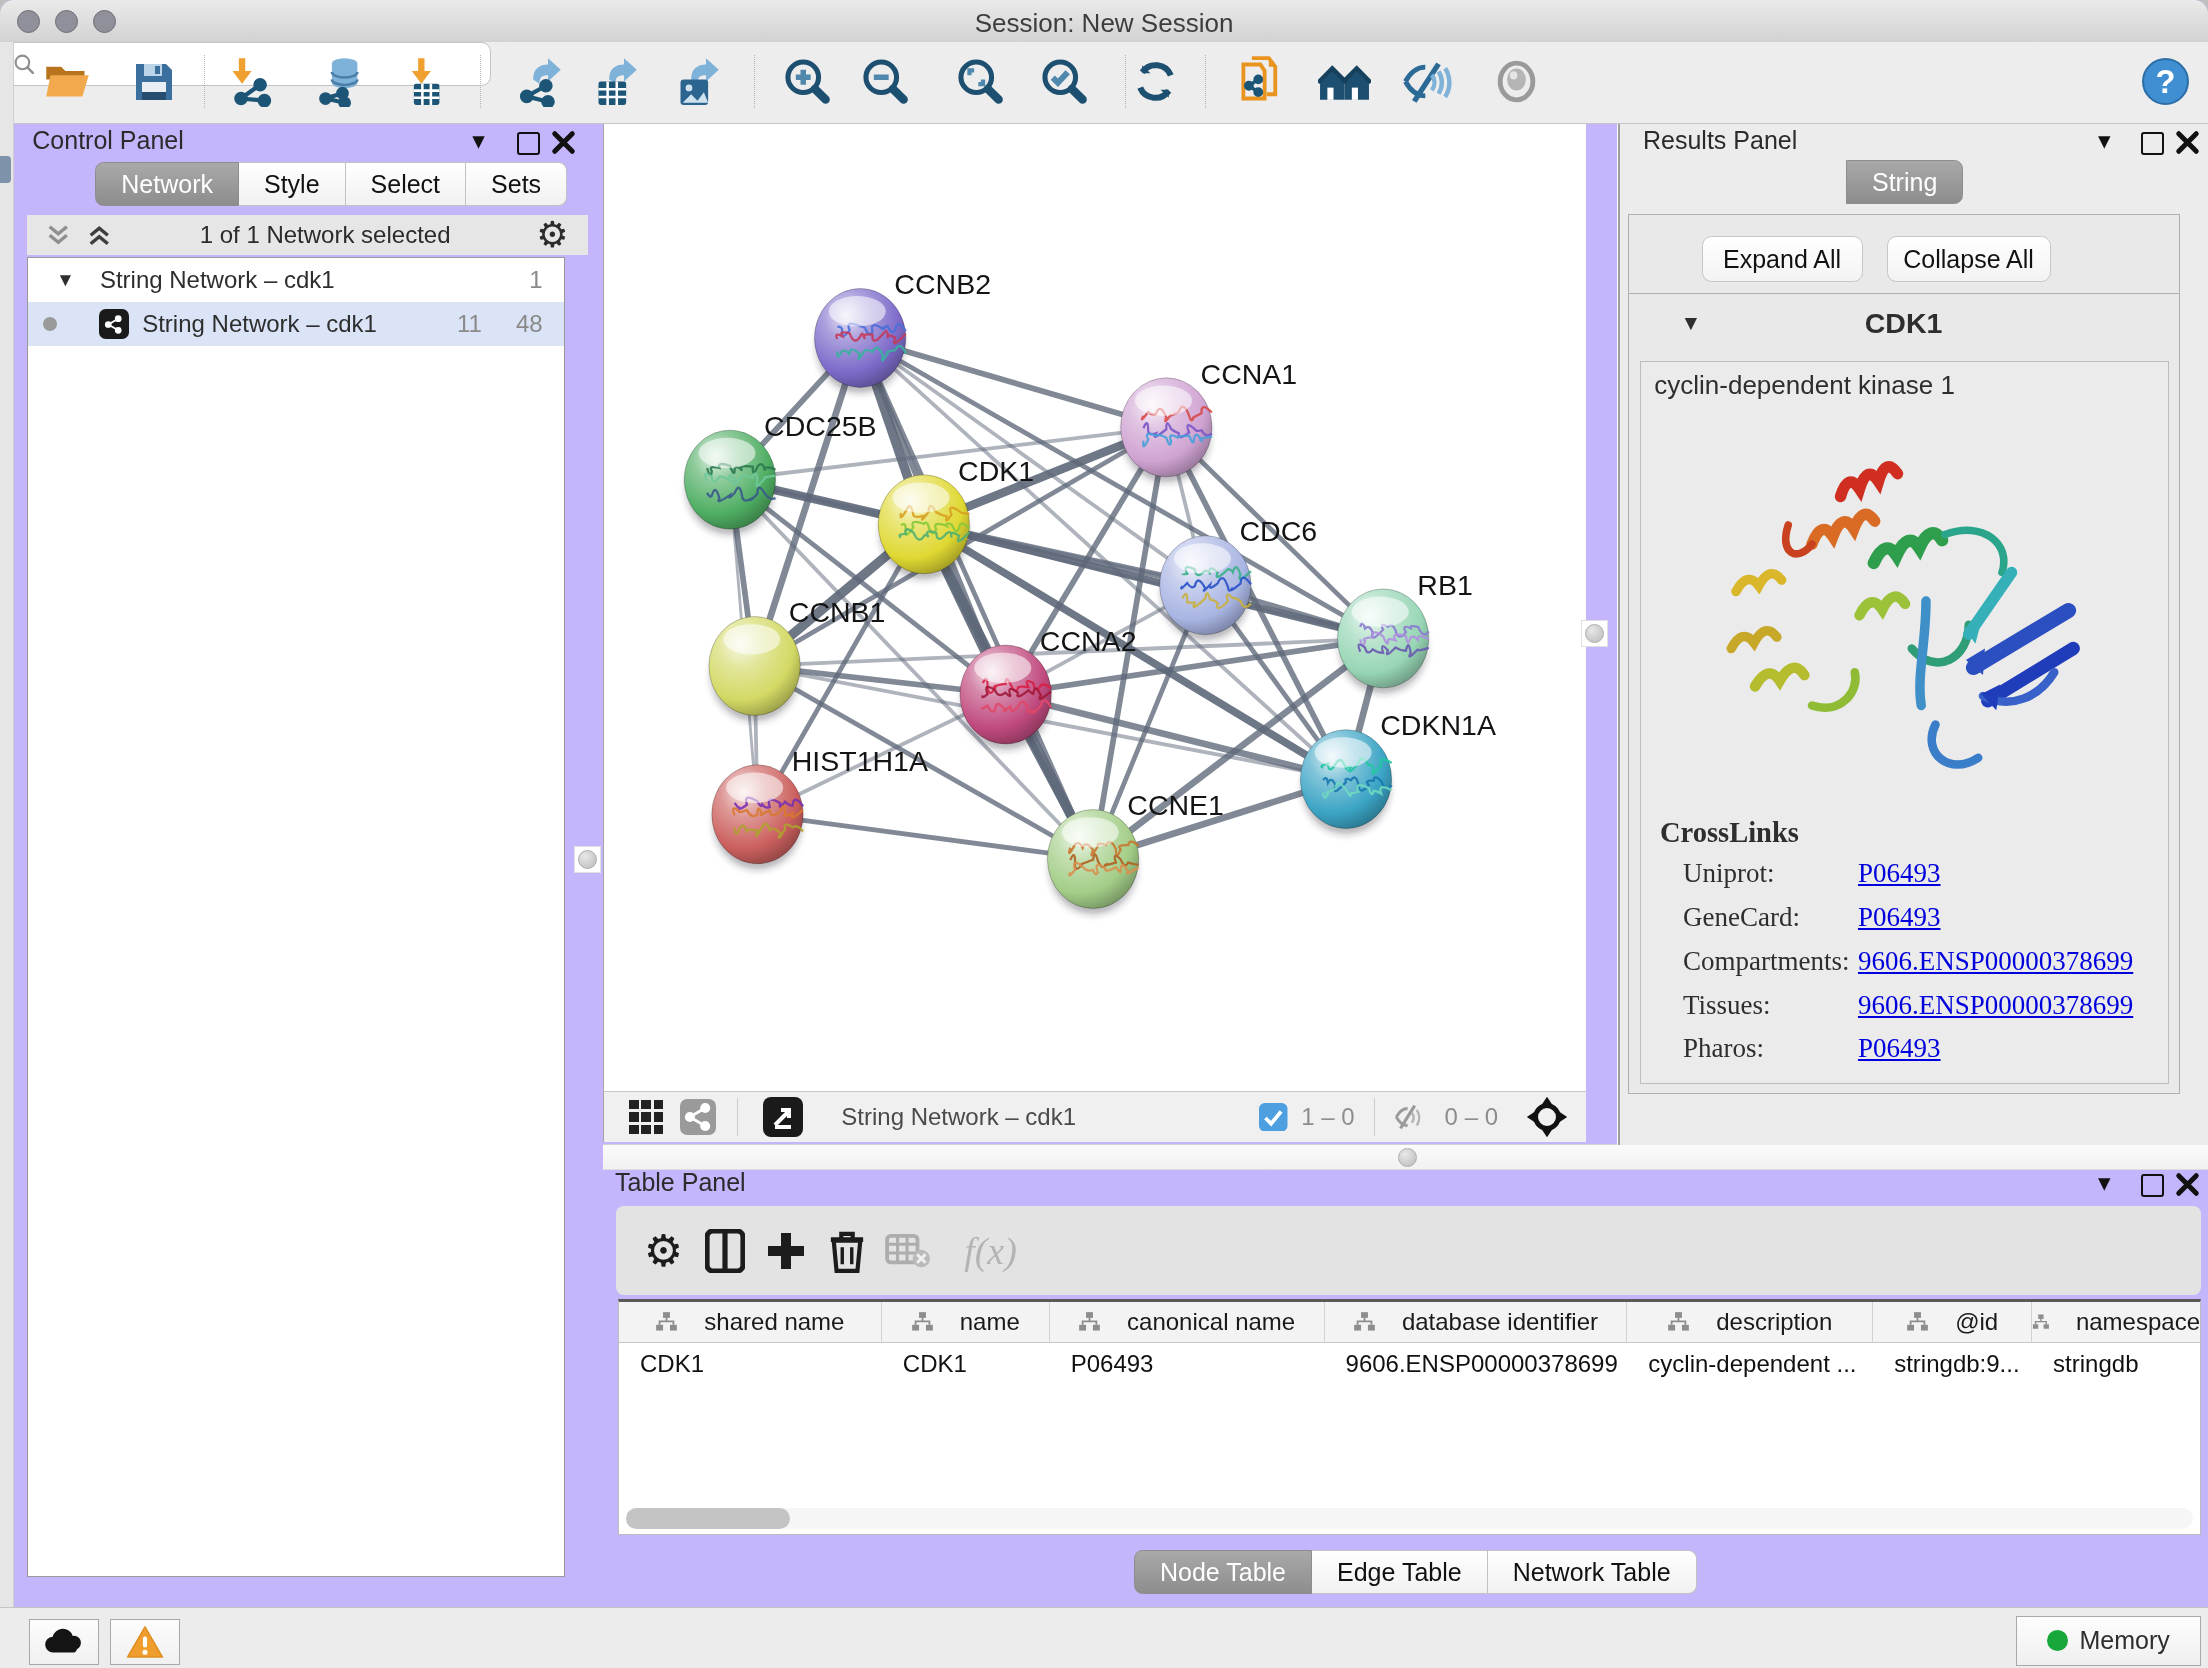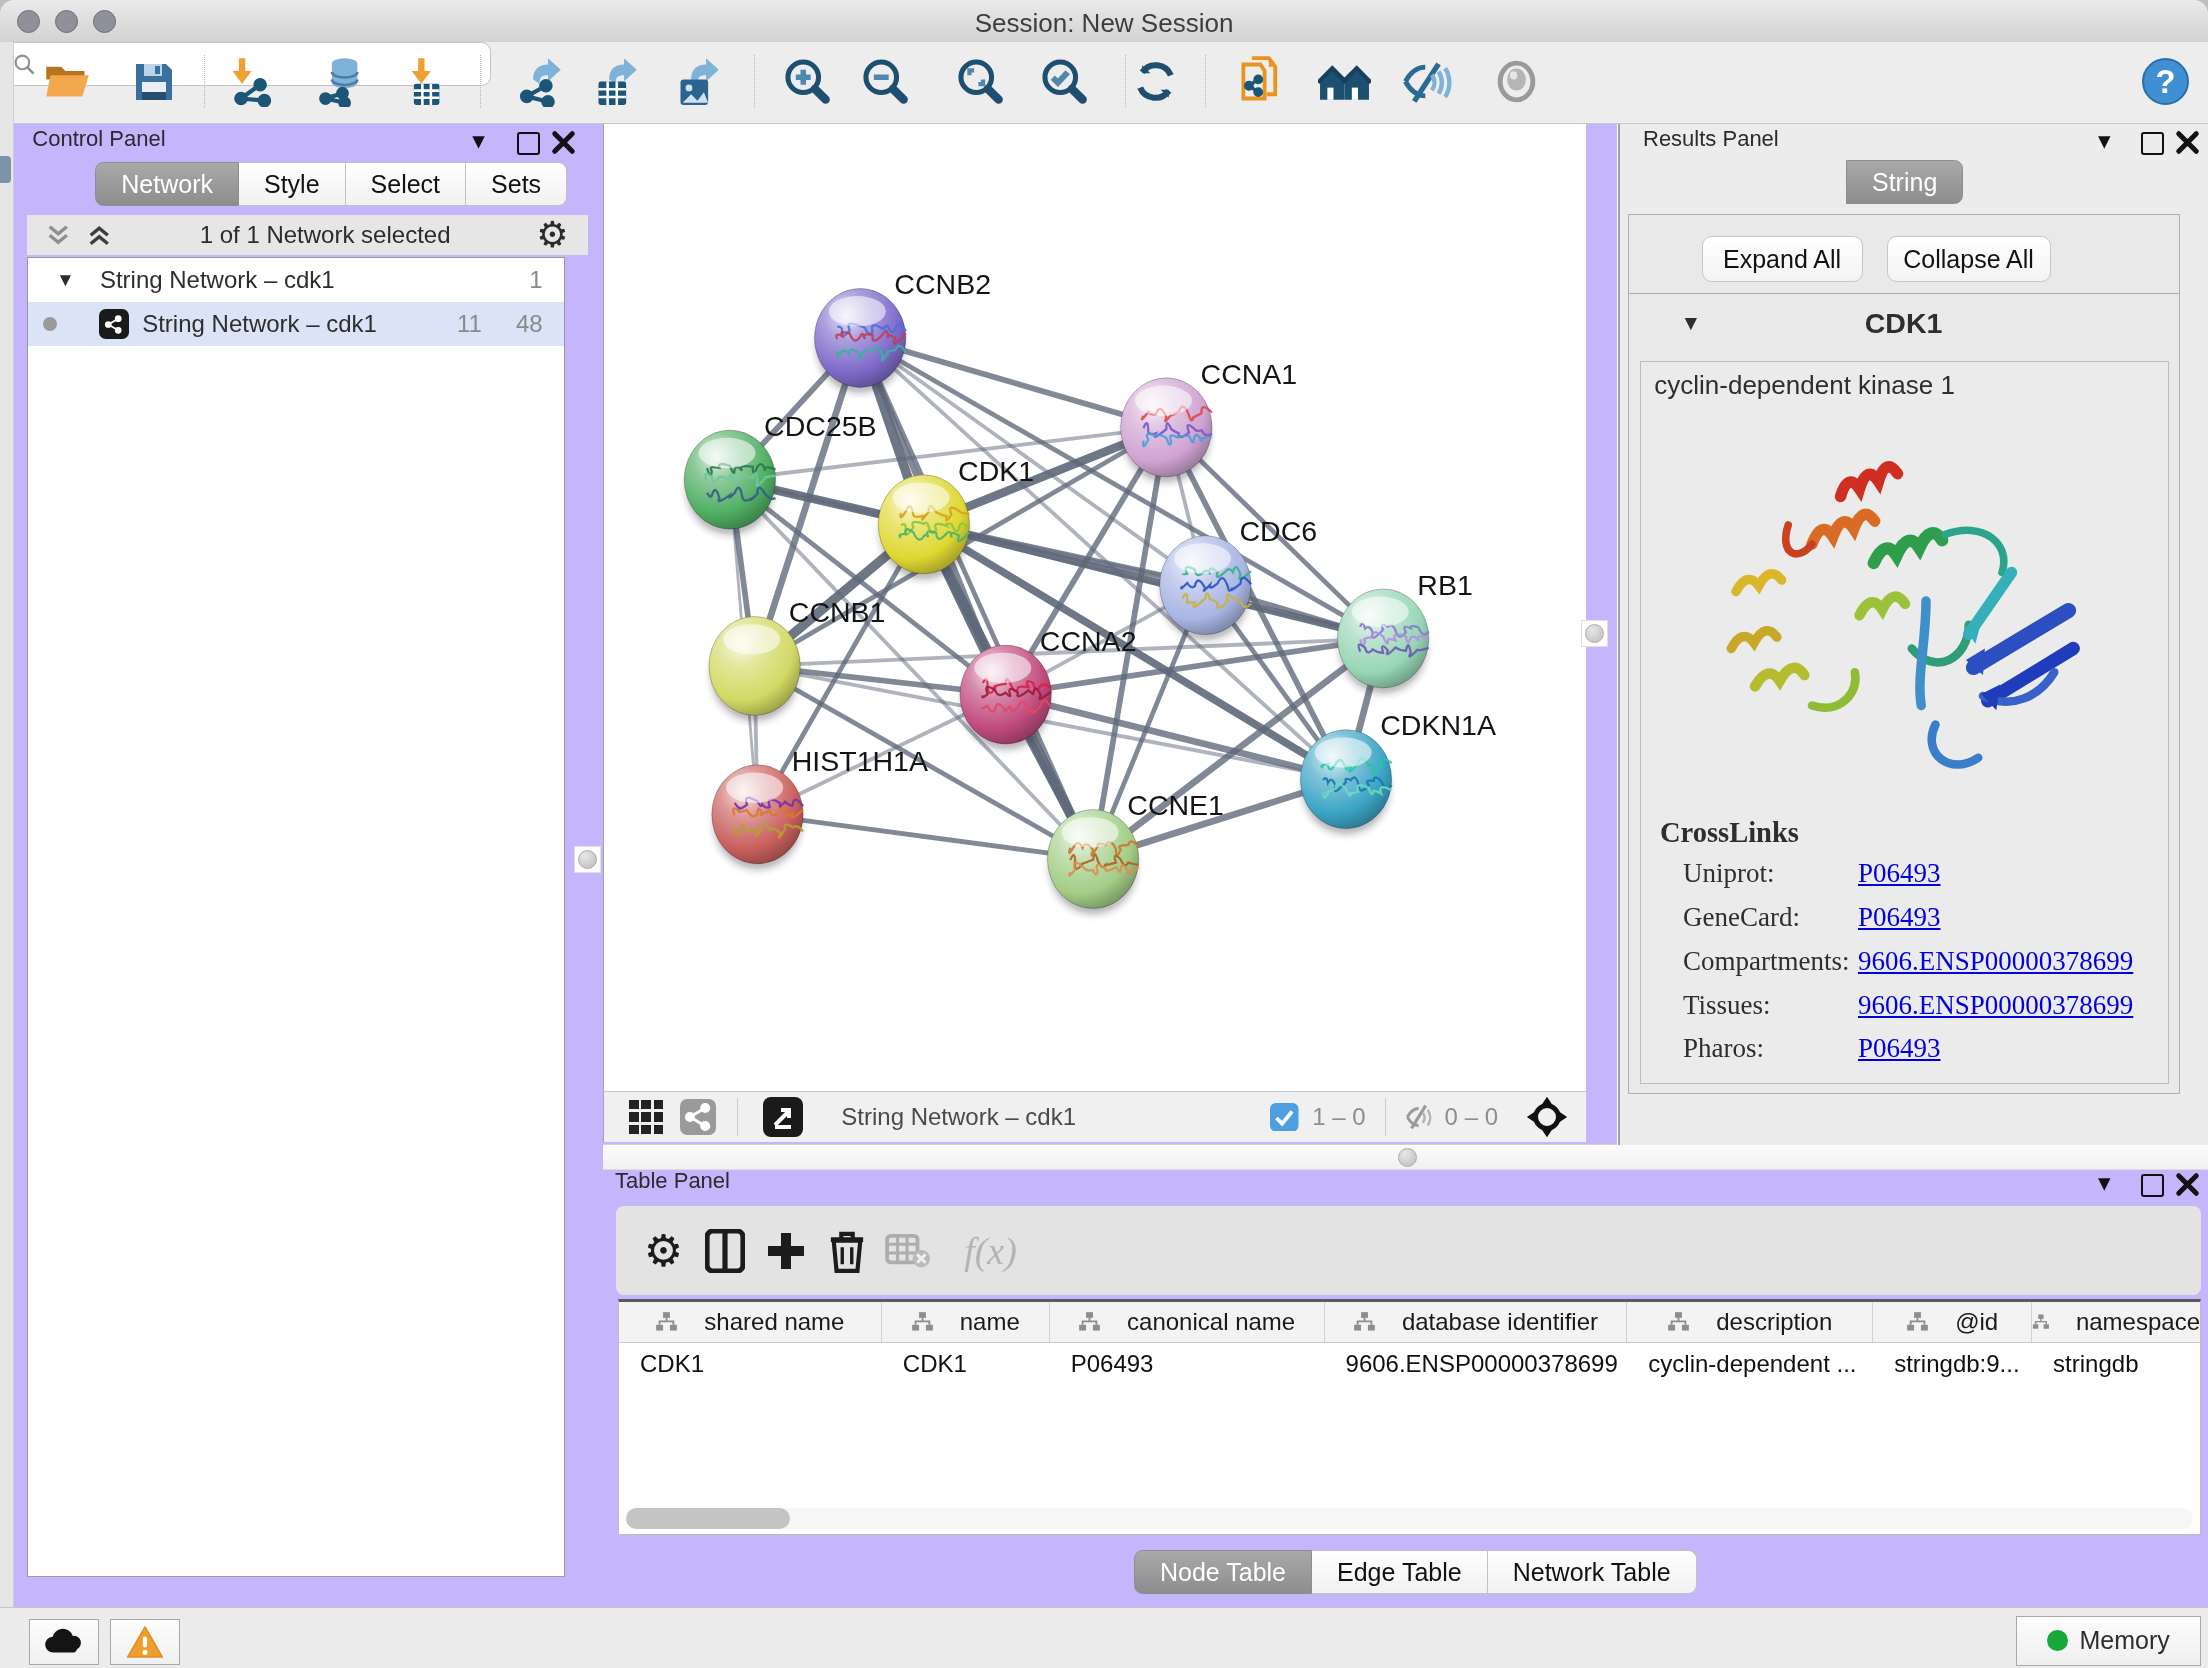--- a/index.html
+++ b/index.html
@@ -13,21 +13,21 @@
   .wtitle{left:0;top:7.6px;width:2208px;text-align:center;font-size:26px;color:#3d3d3d;}
   
   .toolbar{left:0;top:42px;width:2208px;height:81px;background:#ededed;border-bottom:1px solid #c6c6c6;}
   .tbtn{width:55px;height:55px;top:12.4px;display:flex;align-items:center;justify-content:center;cursor:pointer;}
   .tsep{top:13.3px;width:0;height:53px;border-left:1.9px dotted #b5b5b5;}
   .search{left:1628px;top:60px;width:491px;height:44px;background:#fff;border:1px solid #c3c3c3;border-radius:9.5px;
           display:flex;align-items:center;padding-left:11.4px;box-sizing:border-box;}
   .search input{border:none;outline:none;font-size:23px;width:418px;background:transparent;
                 font-family:"Liberation Sans",sans-serif;}
   
-  .ptitle{font-size:22px;color:#2b2b2b;}
+  .ptitle{font-size:25px;color:#2b2b2b;}
   .pc-caret{font-size:25px;color:#111;cursor:pointer;}
   .pc-float{width:19px;height:19px;border:2.9px solid #111;border-radius:2.9px;cursor:pointer;}
   .pc-x{cursor:pointer;}
   .tabrow{display:flex;}
   .tab{height:42px;line-height:42px;padding:0 25px;font-size:25px;background:linear-gradient(#ffffff,#f1f1f1);
        border:1px solid #c2c2c2;border-left:none;color:#111;cursor:pointer;white-space:nowrap;}
   .tab.first{border-left:1px solid #c2c2c2;border-radius:8.6px 0 0 8.6px;}
   .tab.last{border-radius:0 8.6px 8.6px 0;}
   .tab.sel{background:linear-gradient(#a9a9a9,#8d8d8d);color:#fff;border-color:#8d8d8d;}
   
@@ -550,21 +550,21 @@
       <rect x="0" y="0" width="20" height="20" rx="4" fill="#4d9fe0"></rect>
       <path d="M4.5 10.5l4 4 7-8.5" stroke="#fff" stroke-width="2.6" fill="none"></path>
     </svg>
     <div class="gcnt" style="margin-left:13.3px">1 – 0</div>
     <div class="nsep" style="margin-left:19px"></div>
     <svg style="margin-left:17px" width="34" height="34" viewBox="0 0 24 24">
       <path d="M3 12c2.3-4 5.5-6 8-6M3 12c2.3 4 5.5 6 8 6" stroke="#9a9a9a" stroke-width="2" fill="none"></path>
       <path d="M16 4L6 20" stroke="#9a9a9a" stroke-width="2.2"></path>
       <path d="M14 9a6 6 0 0 1 0 7M17.5 7a10 10 0 0 1 0 11" stroke="#b5b5b5" stroke-width="1.8" fill="none"></path>
     </svg>
-    <div class="gcnt" style="margin-left:8px">0 – 0</div>
+    <div class="gcnt" style="margin-left:19px">0 – 0</div>
     <svg style="margin-left:27px;margin-right:17px;cursor:pointer" width="44" height="44" viewBox="0 0 24 24">
       <circle cx="12" cy="12" r="6.2" stroke="#111" stroke-width="2.6" fill="none"></circle>
       <path d="M12 1l3 4.5H9zM12 23l3-4.5H9zM1 12l4.5-3v6zM23 12l-4.5-3v6z" fill="#111"></path>
     </svg>
   </div>
 
   <div class="abs handlebox" style="left:1581px;top:620px">
     <div class="splitdot"></div>
   </div>
 

